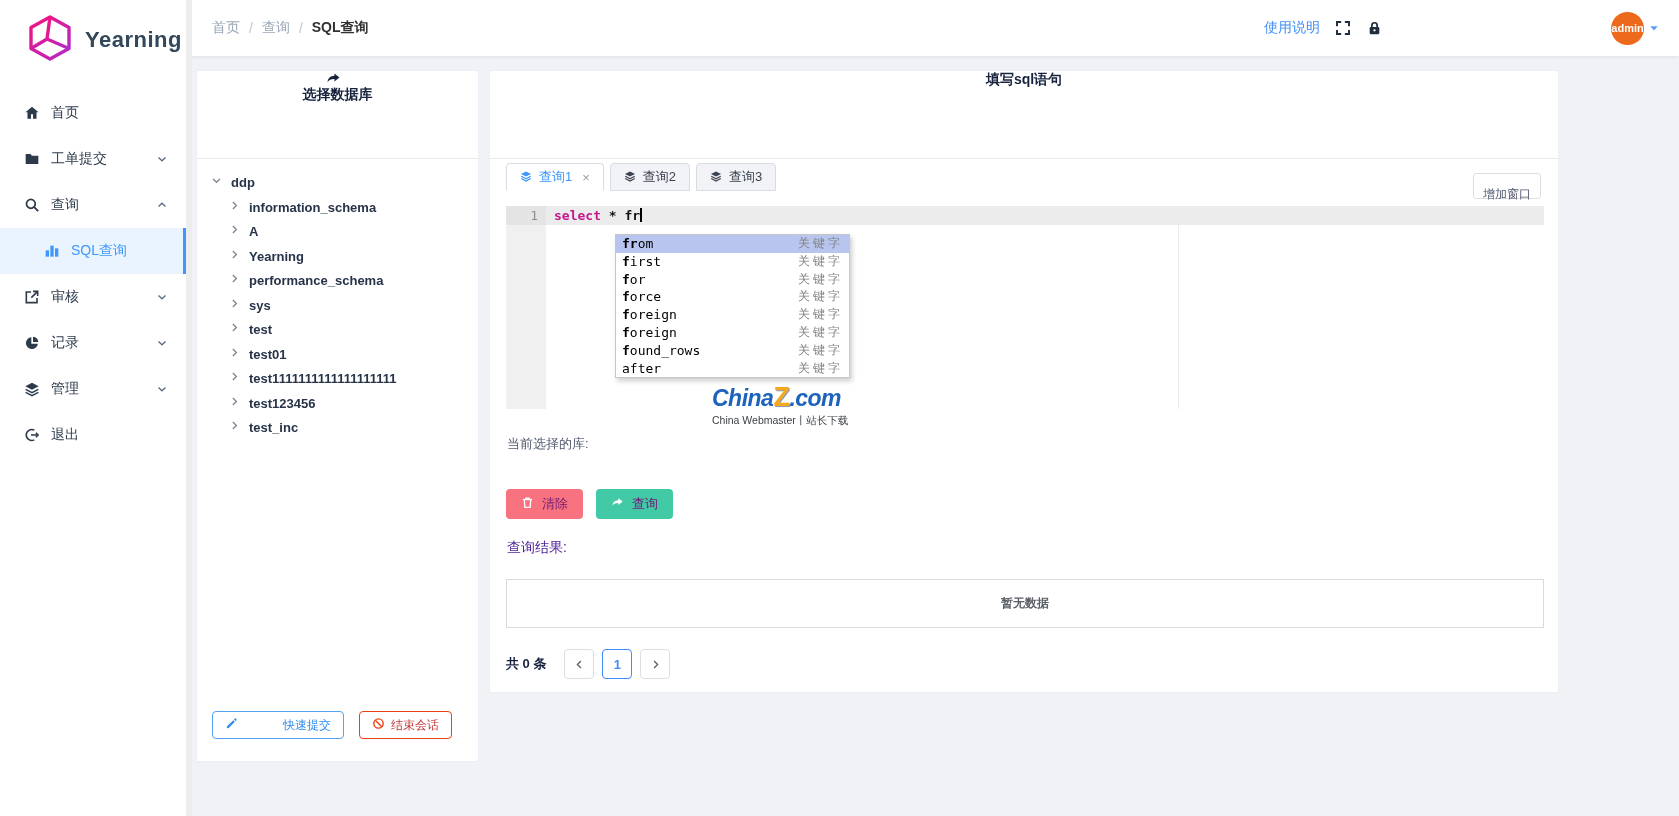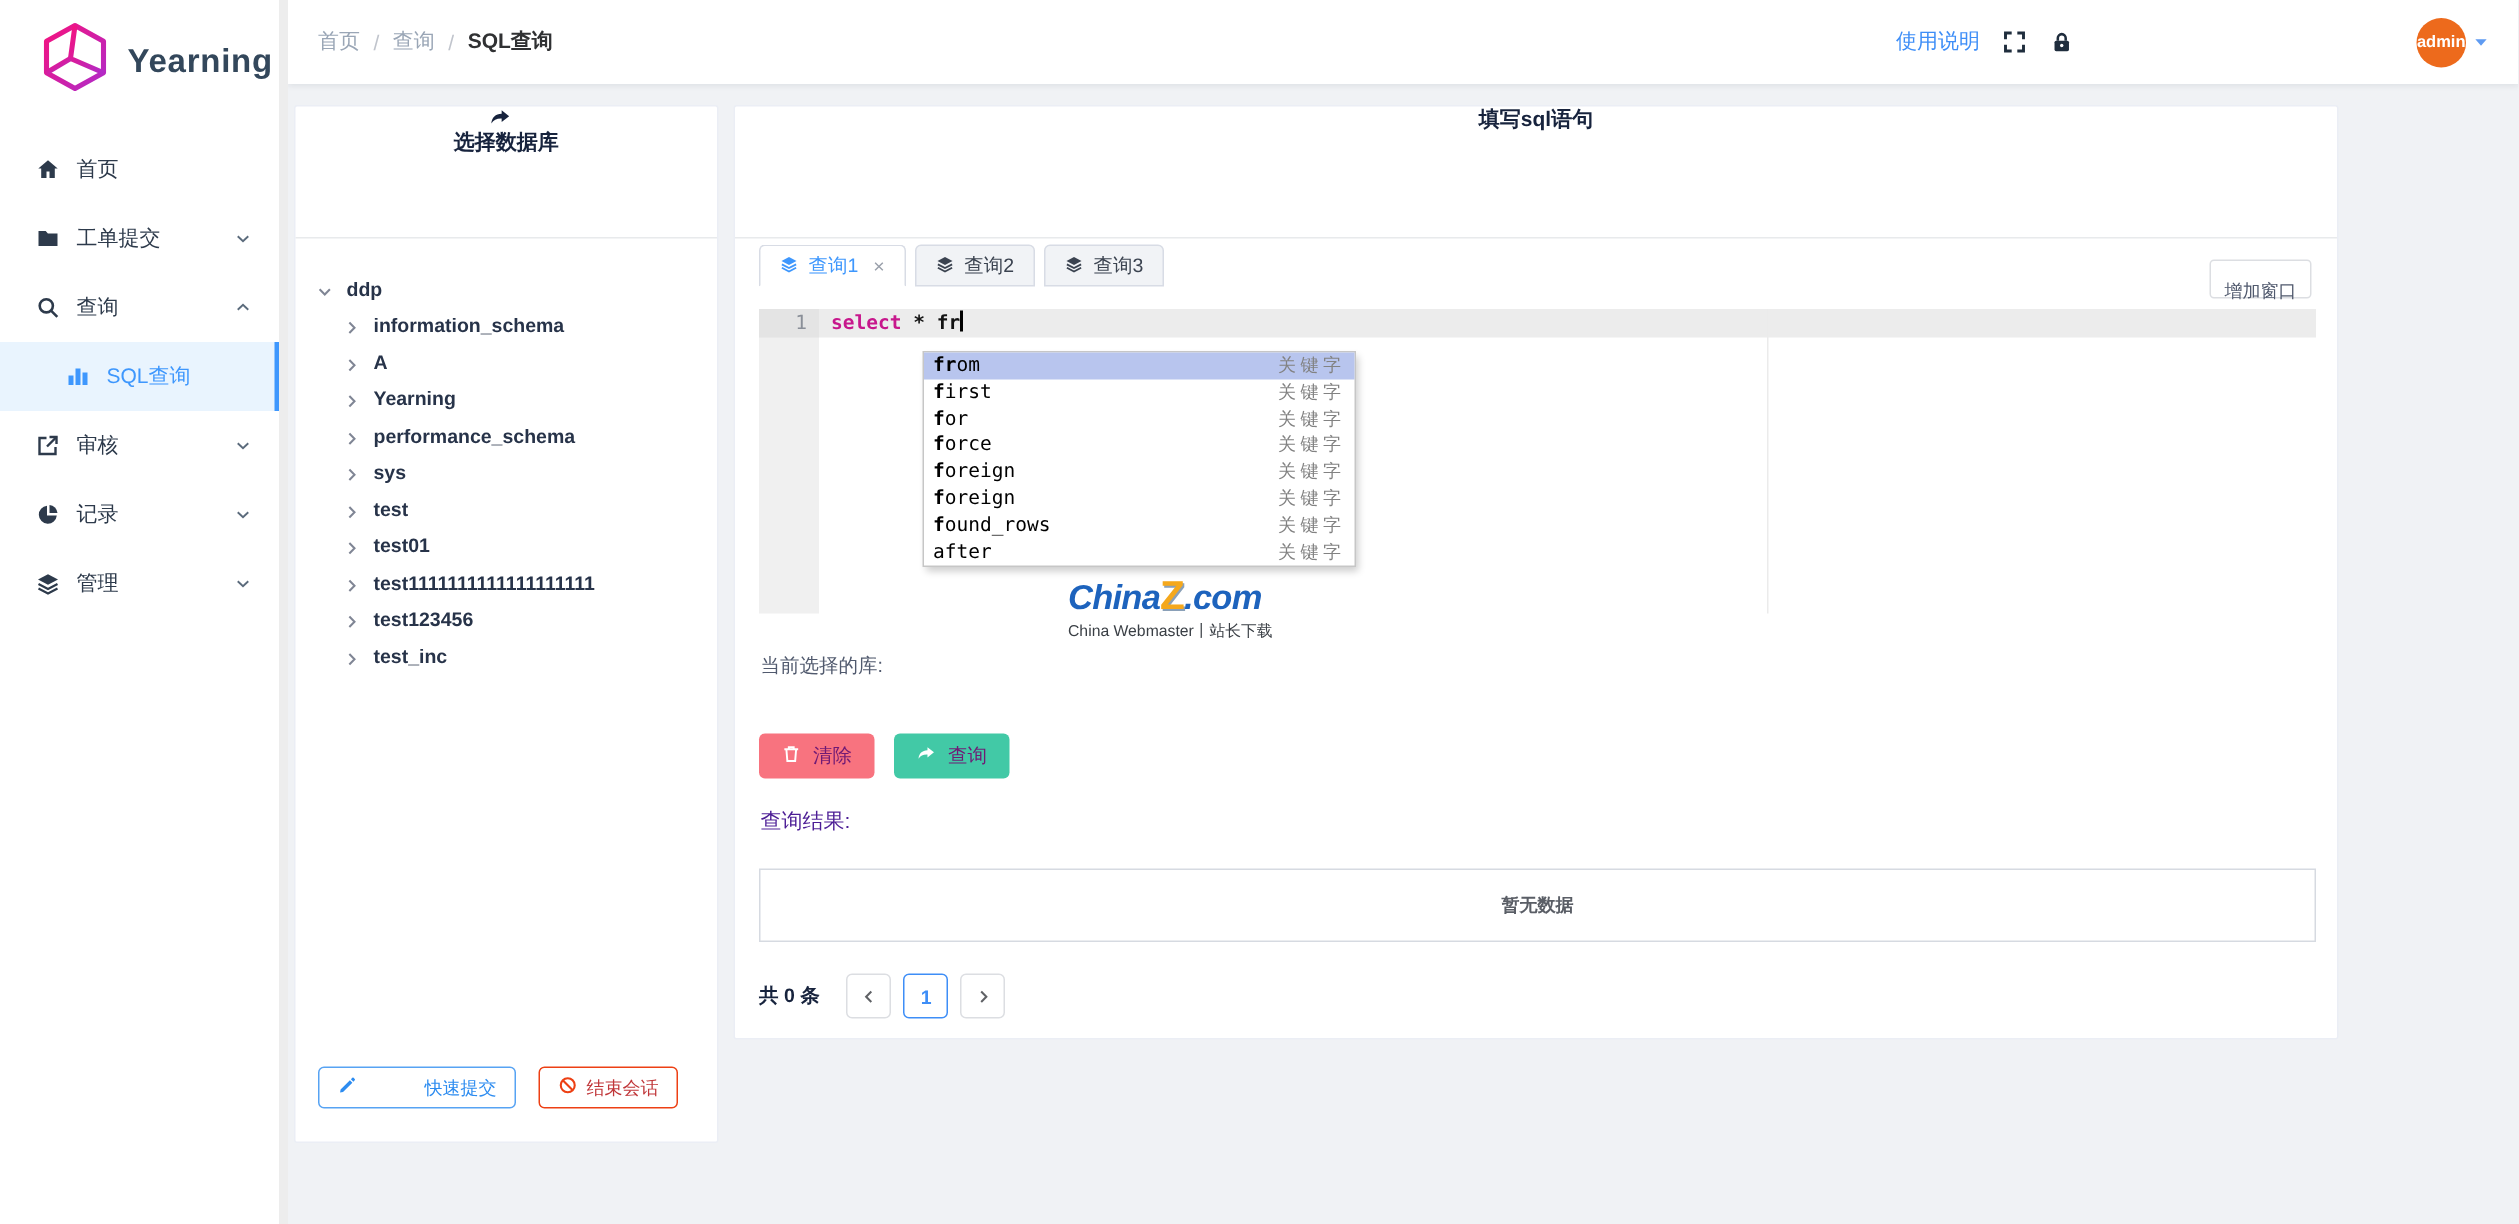--- a/index.html
+++ b/index.html
@@ -37,21 +37,21 @@
   .avatar { width:33px; height:33px; border-radius:50%; background:#ed6a1c; color:#fff; font-size:11px; font-weight:700; display:flex; align-items:center; justify-content:center; }
   .caret { margin-left:5px; display:flex; }
   
   .card { position:absolute; background:#fff; border:1px solid #ebeef5; border-radius:2px; }
   .db-card { left:196px; top:70px; width:283px; height:692px; }
   .sql-card { left:489px; top:70px; width:1070px; height:623px; }
   .card-header { height:88px; border-bottom:1px solid #e8eaec; display:flex; align-items:center; padding:0 17px; font-size:14px; font-weight:700; color:#17233d;flex-direction:column; }
   .card-header .hdr-icon { margin-right:8px; display:flex; }
   
   .tree { padding:16px 0 0 14px; font-size:13px; font-weight:700; color:#273349; }
-  .tree-row { height:24.5px; display:flex; align-items:flex-end; cursor:pointer; }
+  .tree-row { height:24.5px; display:flex; align-items:flex-start; cursor:pointer; }
   .tree-row .tw { margin-right:9px; color:#808695; display:flex; flex:none; }
   .tree-children { padding-left:18px; }
   .panel-actions { position:absolute; left:15px; bottom:22px; display:flex; gap:15px; }
   .btn-outline { height:28px; padding:0 12px; border-radius:4px; background:#fff; font-size:12px; display:inline-flex; align-items:center; gap:6px; cursor:pointer; font-family:inherit; }
   .btn-quick { border:1px solid #57a3f3; color:#2d8cf0;gap:45px; }
   .btn-end { border:1px solid #f16643; border-color:#ed4014; color:#c03639; }
   .btn-end .bi { color:#ed4014; }
   
   .tabs { position:absolute; top:92px; left:16px; display:flex; }
   .tab { height:28px; padding:0 13px; margin-right:6px; display:flex; align-items:center; gap:7px; font-size:13px; background:#f1f3f6; border:1px solid #d8dce5; border-radius:4px 4px 0 0; color:#3b4350; cursor:pointer; }
@@ -62,21 +62,21 @@
   .editor { position:absolute; top:135px; left:16px; width:1038px; height:203px; background:#fff; font-family:"DejaVu Sans Mono", monospace; font-size:13px; }
   .gutter { position:absolute; left:0; top:0; width:40px; height:100%; background:#f0f0f0; }
   .gutter-active { position:absolute; left:0; top:0; width:40px; height:19px; background:#e4e4e4; }
   .active-line { position:absolute; left:0; top:0; width:100%; height:19px; background:#ececec; }
   .line-no { position:absolute; left:0; top:0; width:32px; height:19px; line-height:19px; text-align:right; color:#8a8f98; }
   .code-line { position:absolute; left:48px; top:0; height:19px; line-height:19px; font-weight:700; color:#141414; white-space:pre; }
   .kw { color:#c7178c; }
   .cursor { display:inline-block; width:1.5px; height:14px; background:#000; vertical-align:-2px; }
   .ruler { position:absolute; left:672px; top:0; height:100%; width:1px; background:#ebebeb; }
   
-  .hints { position:absolute; top:28px; left:109px; width:289px; background:#fff; border:1px solid #c6c6c6; box-shadow:2px 3px 5px rgba(0,0,0,.2); z-index:6; }
+  .hints { position:absolute; top:28px; left:109px; width:235px; background:#fff; border:1px solid #c6c6c6; box-shadow:2px 3px 5px rgba(0,0,0,.2); z-index:6; }
   .hint-row { height:17.8px; line-height:17.8px; padding:0 6px; display:flex; align-items:center; color:#000; cursor:pointer; font-family:"DejaVu Sans Mono", monospace; font-size:13px; }
   .hint-row.selected { background:#b8c5ee; }
   .hint-b { font-weight:700; }
   .hint-type { margin-left:auto; color:#828282; font-family:"Liberation Sans", sans-serif; font-size:12px; letter-spacing:3px; }
   
   .watermark { position:absolute; top:313px; left:222px; width:142px; pointer-events:none; }
   .wm-line1 { font-size:23px; font-weight:800; font-style:italic; color:#1d63bd; letter-spacing:-.5px; line-height:1; white-space:nowrap; }
   .wm-z { color:#f5a81c; font-size:27px; font-style:normal; text-shadow:1px 1px 0 #8aa0b8; }
   .wm-sub { margin-top:3px; font-size:10.5px; color:#3a3f45; white-space:nowrap; }
   
@@ -198,20 +198,30 @@
             <path d="M2.5 17 12 21.9 21.5 17"></path>
           </svg>
       </span>
       <span>管理</span>
       <span class="chevron">
         <svg width="12" height="12" viewBox="0 0 24 24" fill="none" stroke="currentColor" stroke-width="2.6">
             <path d="M5 9l7 6.5L19 9"></path>
           </svg>
       </span>
     </div>
+    <div class="menu-item">
+      <span class="mi-icon">
+        <svg width="16" height="16" viewBox="0 0 24 24" fill="none" stroke="currentColor" stroke-width="2.3">
+            <path d="M15.5 4.8a8.2 8.2 0 1 0 0 14.4"></path>
+            <path d="M10.5 12h10.5"></path>
+            <path d="M17.8 8.6 21.2 12l-3.4 3.4"></path>
+          </svg>
+      </span>
+      <span>退出</span>
+    </div>
   </div>
 </div>
 <div class="side-strip"></div>
 
 <div class="topbar">
   <div class="breadcrumb">
     <span class="bc-item">首页</span>
     <span class="bc-sep"></span>
     <span class="bc-item">查询</span>
     <span class="bc-sep"></span>

